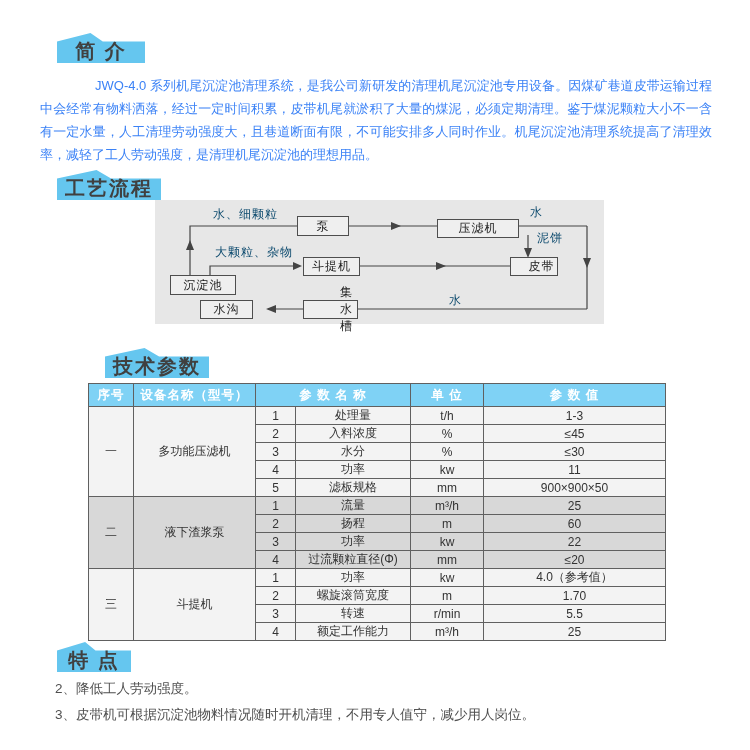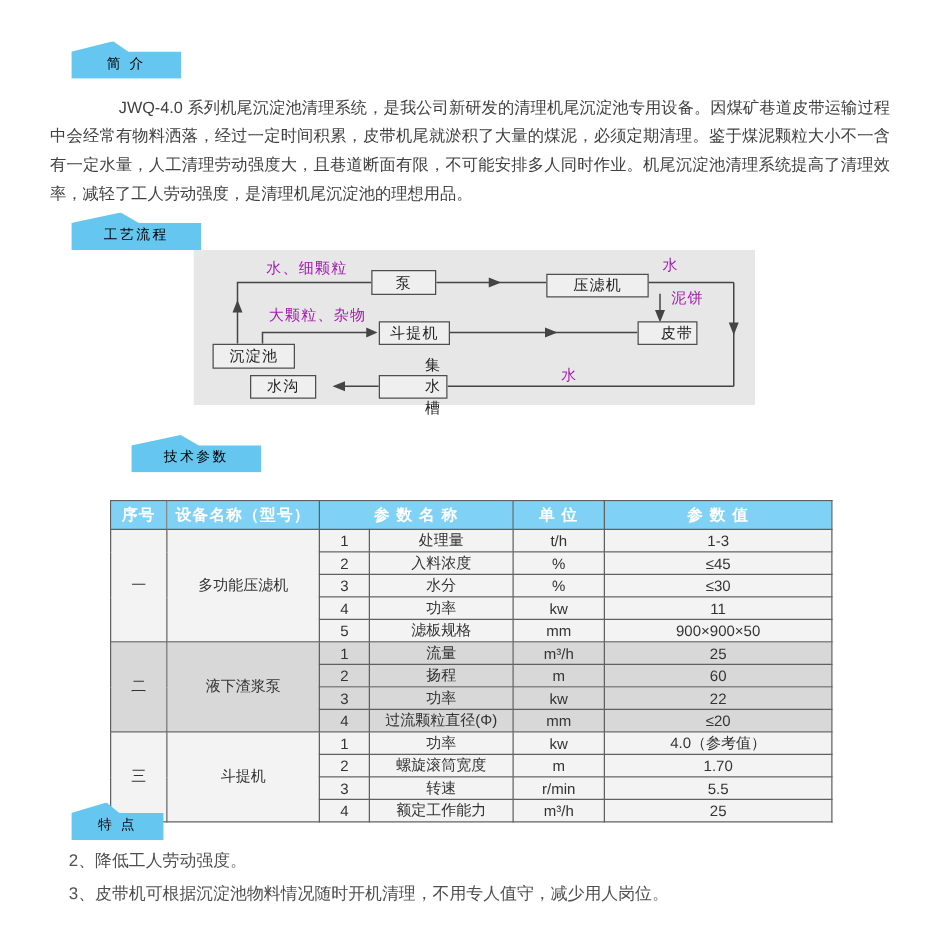--- a/index.html
+++ b/index.html
@@ -1,44 +1,44 @@
 <!DOCTYPE html>
 <html><head>
 <meta charset="utf-8">
 <style>
   * { margin:0; padding:0; box-sizing:border-box; }
   body { background:#fff; font-family:"Liberation Sans", sans-serif; }
   .page { position:relative; width:750px; height:750px; background:#ffffff; overflow:hidden; }
 
   
-  .badge { position:absolute; background:#65c6ef; color:#000000; font-weight:normal;
-           font-size:11px; text-align:center; letter-spacing:2px;
+  .badge { position:absolute; background:#65c6ef; color:#404040; font-weight:bold;
+           font-size:20px; text-align:center; letter-spacing:2px;
            clip-path:polygon(0 28%, 38% 0, 52% 28%, 100% 28%, 100% 100%, 0 100%);
            height:30px; line-height:36px; }
   .badge-intro    { left:57px;  top:33px;  width:88px; }
   .badge-process  { left:57px;  top:170px; width:104px; }
   .badge-params   { left:57px;  top:348px; width:104px;margin-left:48px; }
   .badge-features { left:57px;  top:642px; width:74px; }
 
   
   .intro-text { position:absolute; left:40px; top:74px; width:672px;
-                font-size:13px; line-height:23px; color:#404040;
+                font-size:13px; line-height:23px; color:#3b82f6;
                 text-align:justify; text-indent:55px; }
 
   
   .diagram { position:absolute; left:155px; top:200px; width:449px; height:124px;
              background:#e7e7e7; font-family:"DejaVu Serif", serif; }
   .diagram svg { position:absolute; left:0; top:0; }
   .dnode { position:absolute; background:#efefef; border:1px solid #4e4e4e;
            color:#222; font-size:12px; text-align:center; letter-spacing:1px;
            display:flex; align-items:center; justify-content:center; }
-  .dlabel { position:absolute; color:#a21caf; font-size:12px; letter-spacing:1px; white-space:nowrap;font-family:Liberation Mono, monospace; }
-
-  
-  .ptable { position:absolute; left:88px; top:400px; width:577px;
+  .dlabel { position:absolute; color:#0c4a6e; font-size:12px; letter-spacing:1px; white-space:nowrap;font-family:Liberation Mono, monospace; }
+
+  
+  .ptable { position:absolute; left:88px; top:383px; width:577px;
             border-collapse:collapse; table-layout:fixed; font-size:12px; color:#333; }
   .ptable td, .ptable th { border:1px solid #606060; text-align:center; vertical-align:middle;
             overflow:hidden; white-space:nowrap; padding:0; }
   .ptable th { background:#7fd2f5; color:#fff; font-weight:bold; font-size:12.5px;
                height:23px; letter-spacing:1px; }
   .ptable td { height:17px; }
   .g1 { background:#f3f3f3; }
   .g2 { background:#d8d8d8; }
   .g3 { background:#f3f3f3; }
 

